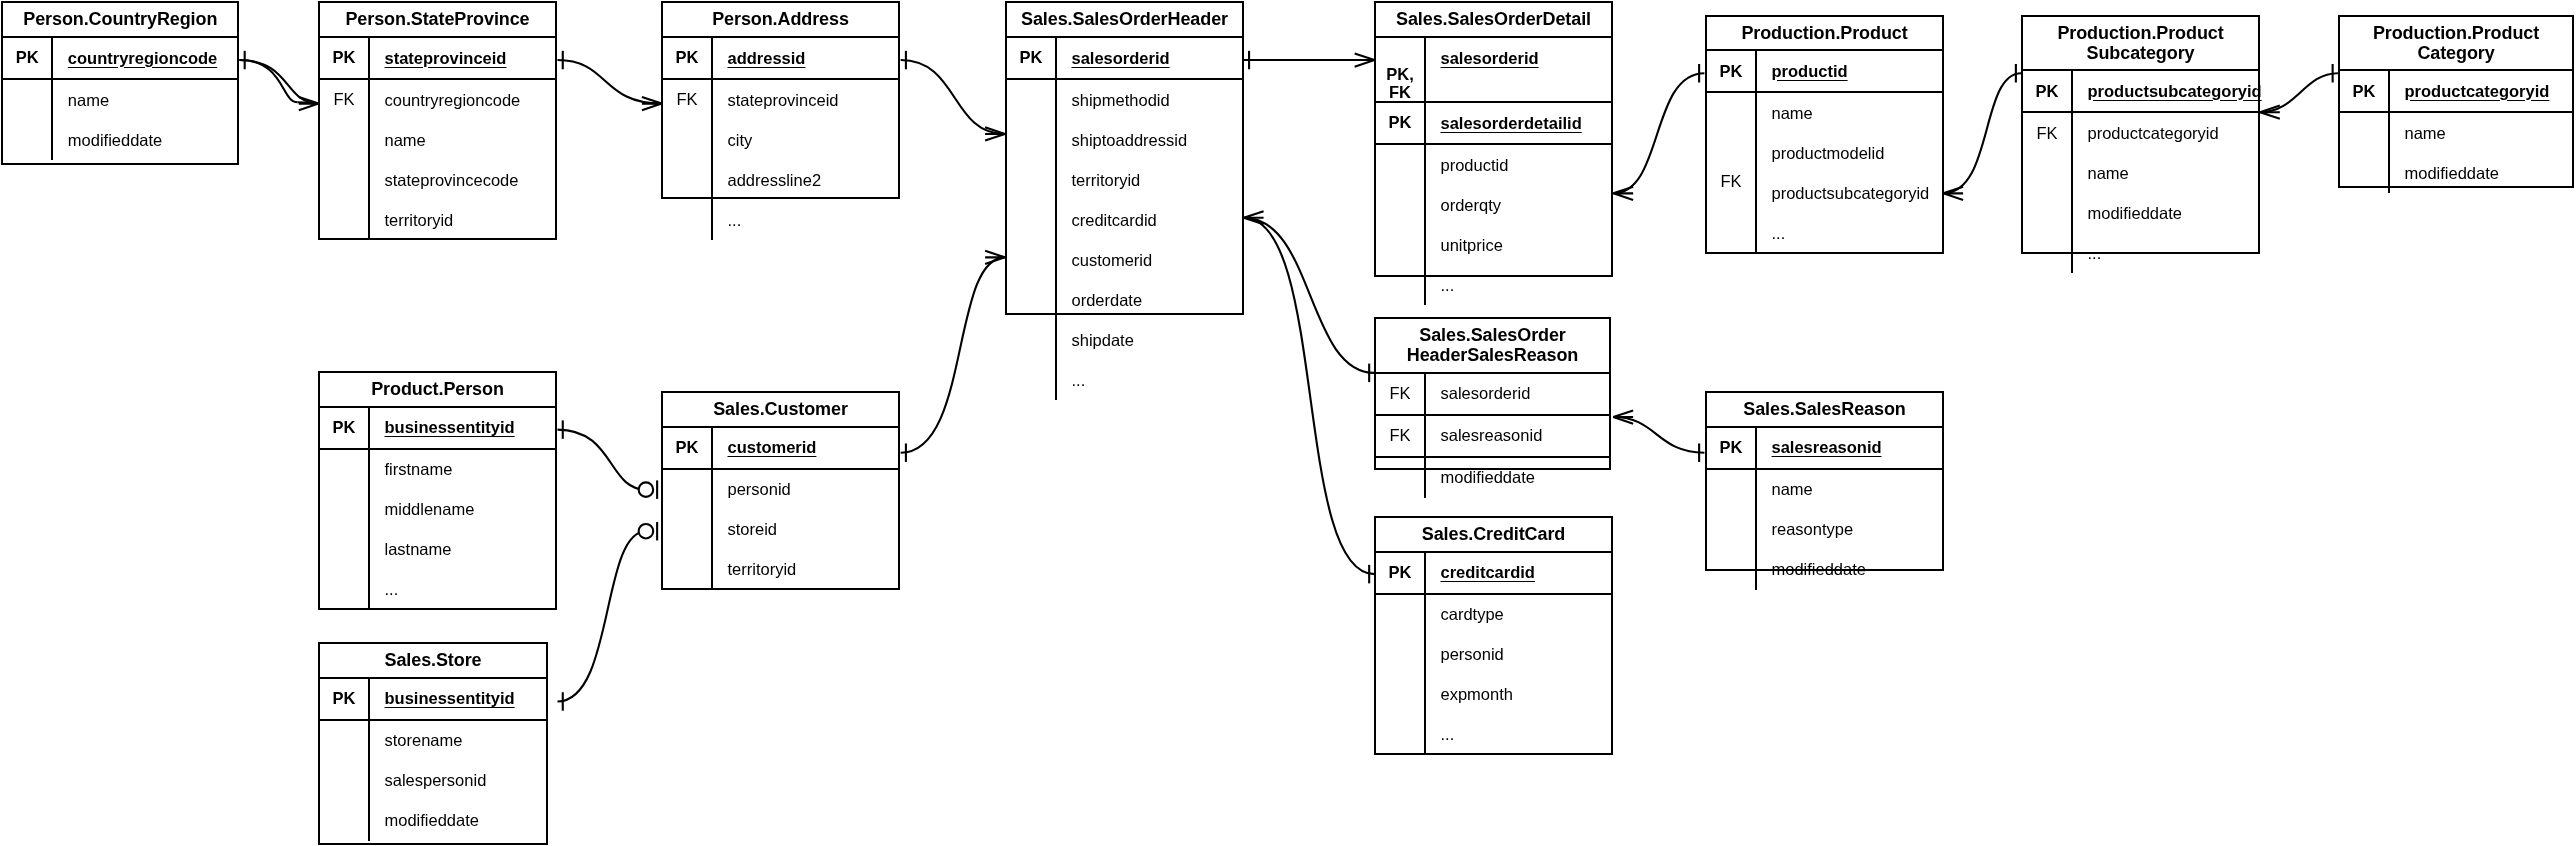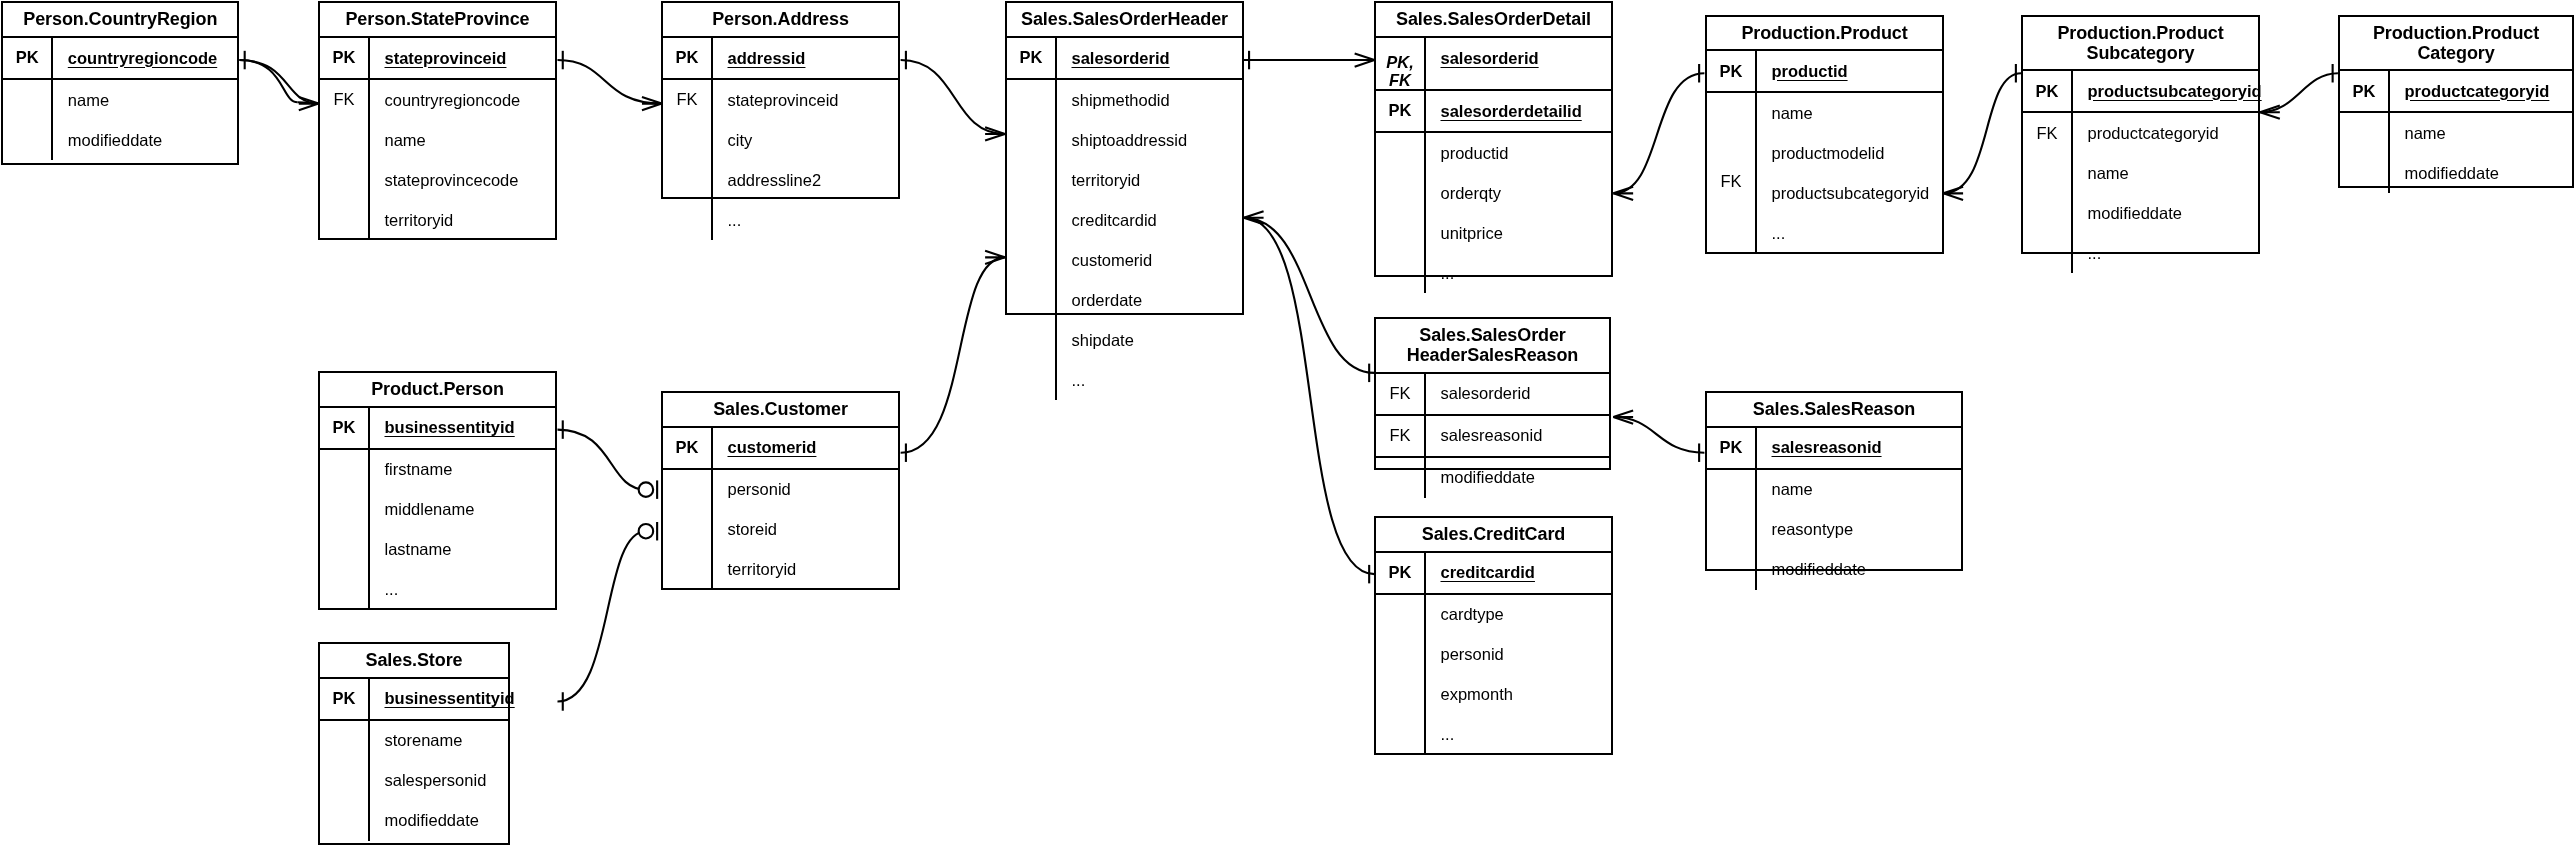--- a/index.html
+++ b/index.html
@@ -297,21 +297,21 @@
           </div>
         </div>
       </div>
     </div>
     <div class="entity" style="left: 1374px; top: 1.3px; width: 239px; height: 276px;">
       <div class="ent-title">
         <span class="ln">Sales.SalesOrderDetail</span>
       </div>
       <div class="rowgroup">
         <div class="grp">
-          <div class="grp-key bold" style="font-weight: bold; padding-top: 15px; font-style: italic;">PK,
+          <div class="grp-key bold" style="font-weight: bold; padding-top: 27px;">PK,
 FK</div>
           <div class="grp-fields">
             <div class="fr">
               <span class="fname pk">salesorderid</span>
             </div>
           </div>
         </div>
       </div>
       <div class="rowgroup">
         <div class="grp">
@@ -499,21 +499,21 @@
             <div class="fr">
               <span class="fname">storeid</span>
             </div>
             <div class="fr">
               <span class="fname">territoryid</span>
             </div>
           </div>
         </div>
       </div>
     </div>
-    <div class="entity" style="left: 318px; top: 642px; width: 192px; height: 203px;">
+    <div class="entity" style="left: 318px; top: 642px; width: 230px; height: 203px;">
       <div class="ent-title">
         <span class="ln">Sales.Store</span>
       </div>
       <div class="rowgroup">
         <div class="grp">
           <div class="grp-key bold" style="font-weight: bold; padding-top: 10.6px;">PK</div>
           <div class="grp-fields">
             <div class="fr">
               <span class="fname pk">businessentityid</span>
             </div>
@@ -566,21 +566,21 @@
         <div class="grp">
           <div class="grp-key" style="padding-top: 10.6px;"></div>
           <div class="grp-fields">
             <div class="fr">
               <span class="fname">modifieddate</span>
             </div>
           </div>
         </div>
       </div>
     </div>
-    <div class="entity" style="left: 1705px; top: 391px; width: 258px; height: 180px;">
+    <div class="entity" style="left: 1705px; top: 391px; width: 239px; height: 180px;">
       <div class="ent-title">
         <span class="ln">Sales.SalesReason</span>
       </div>
       <div class="rowgroup">
         <div class="grp">
           <div class="grp-key bold" style="font-weight: bold; padding-top: 10.6px;">PK</div>
           <div class="grp-fields">
             <div class="fr">
               <span class="fname pk">salesreasonid</span>
             </div>

